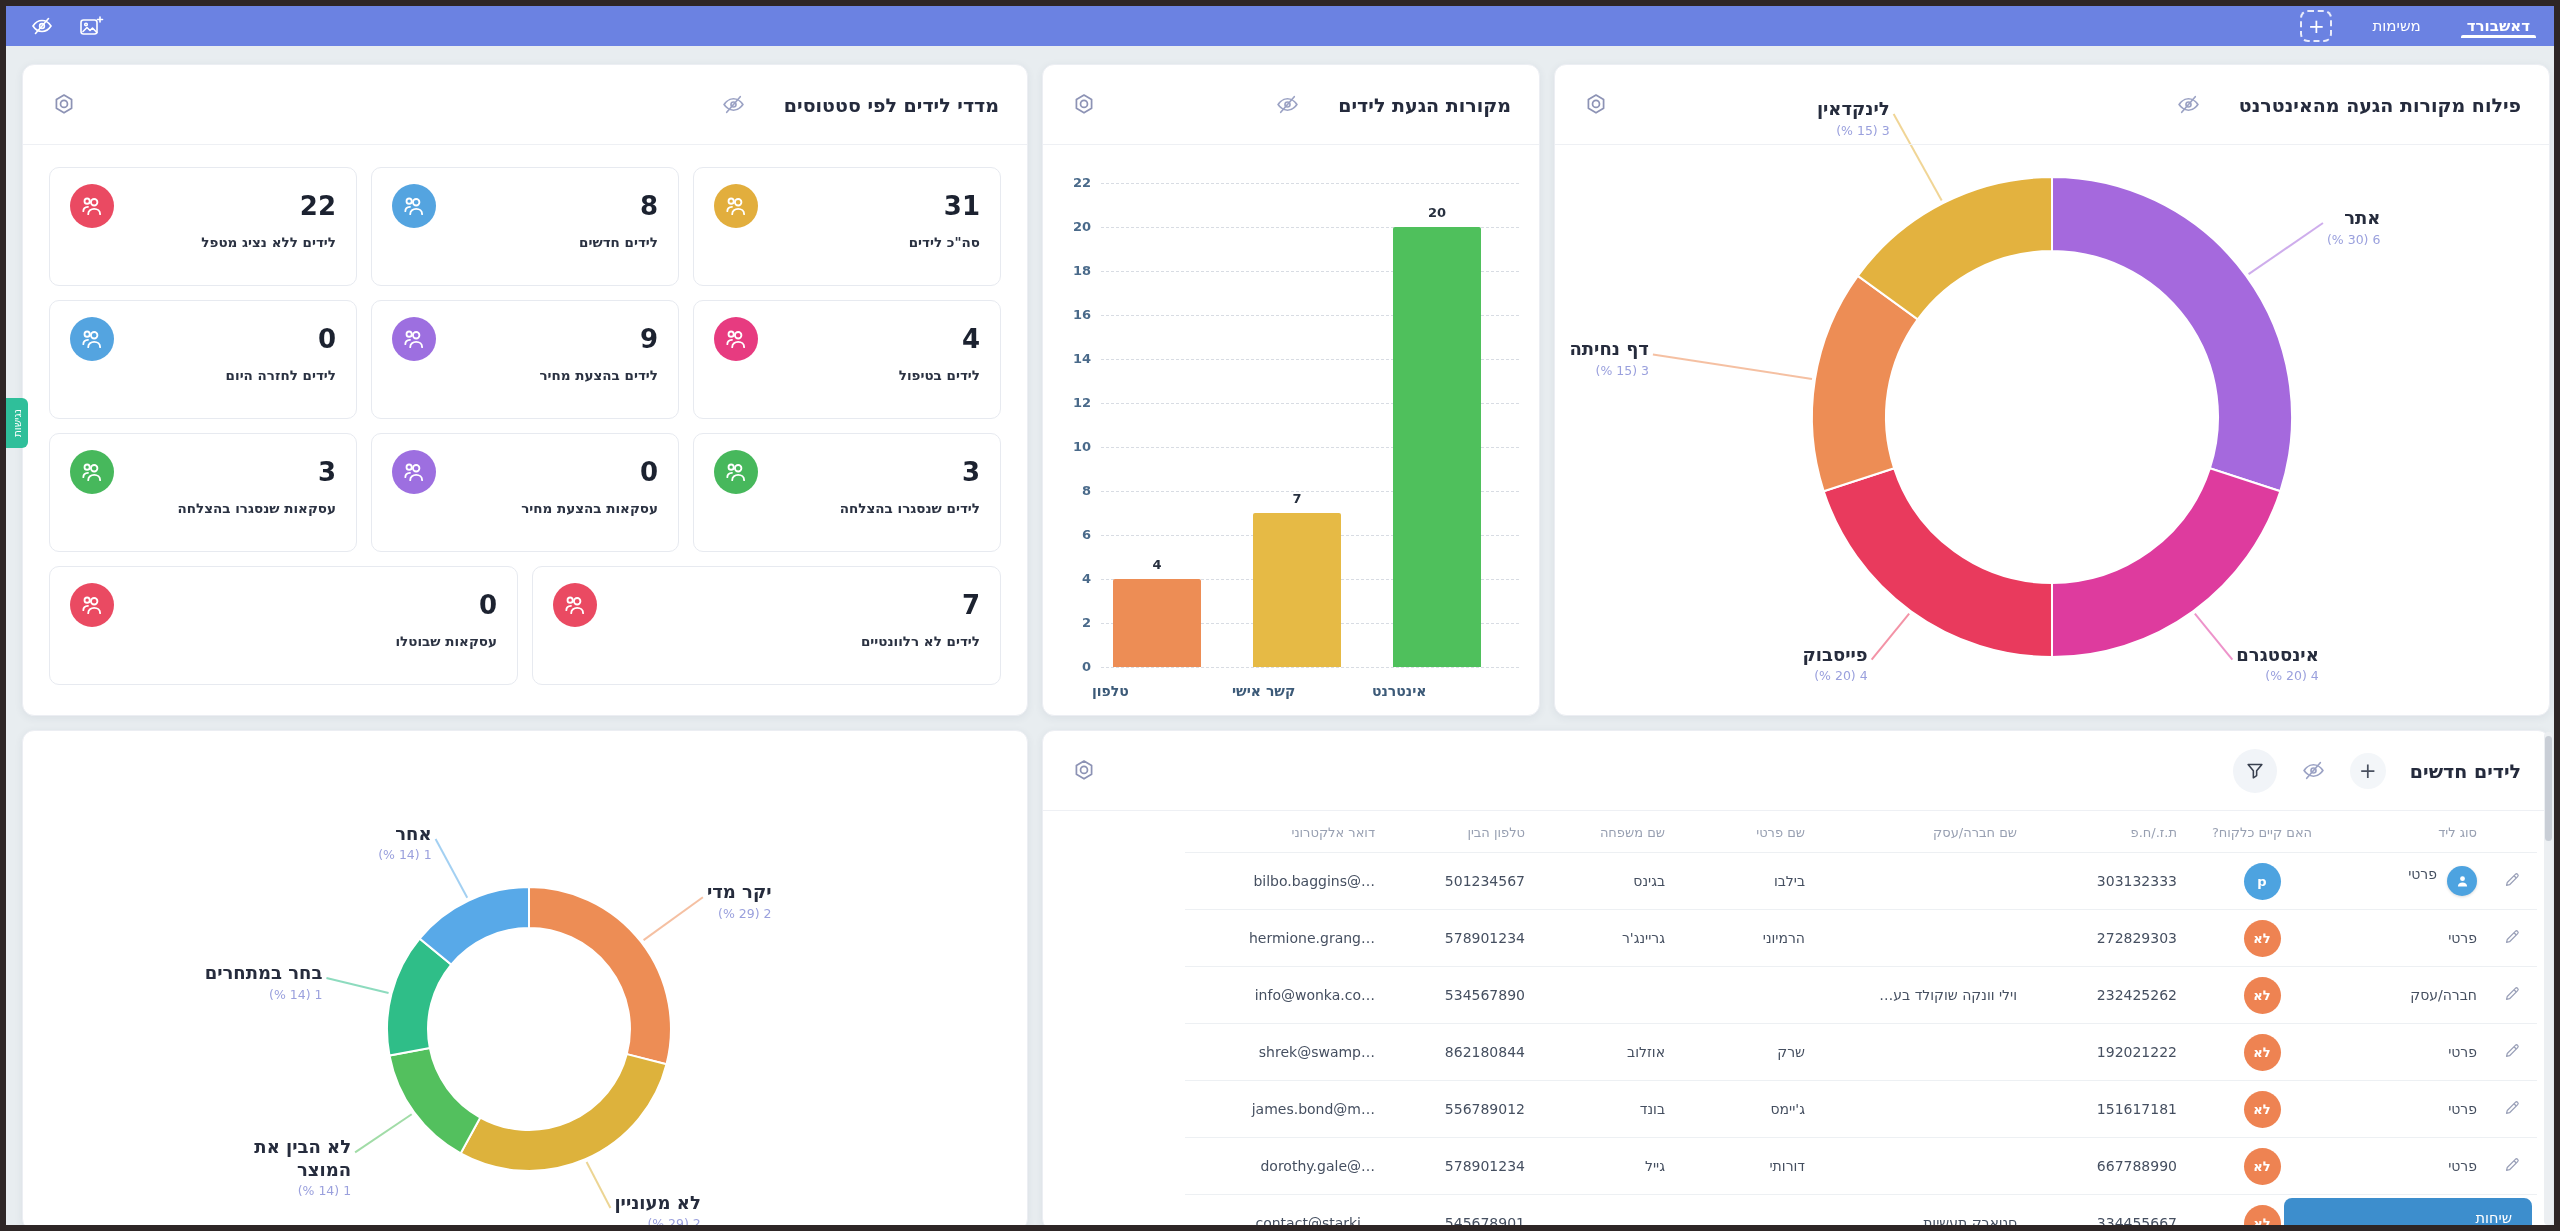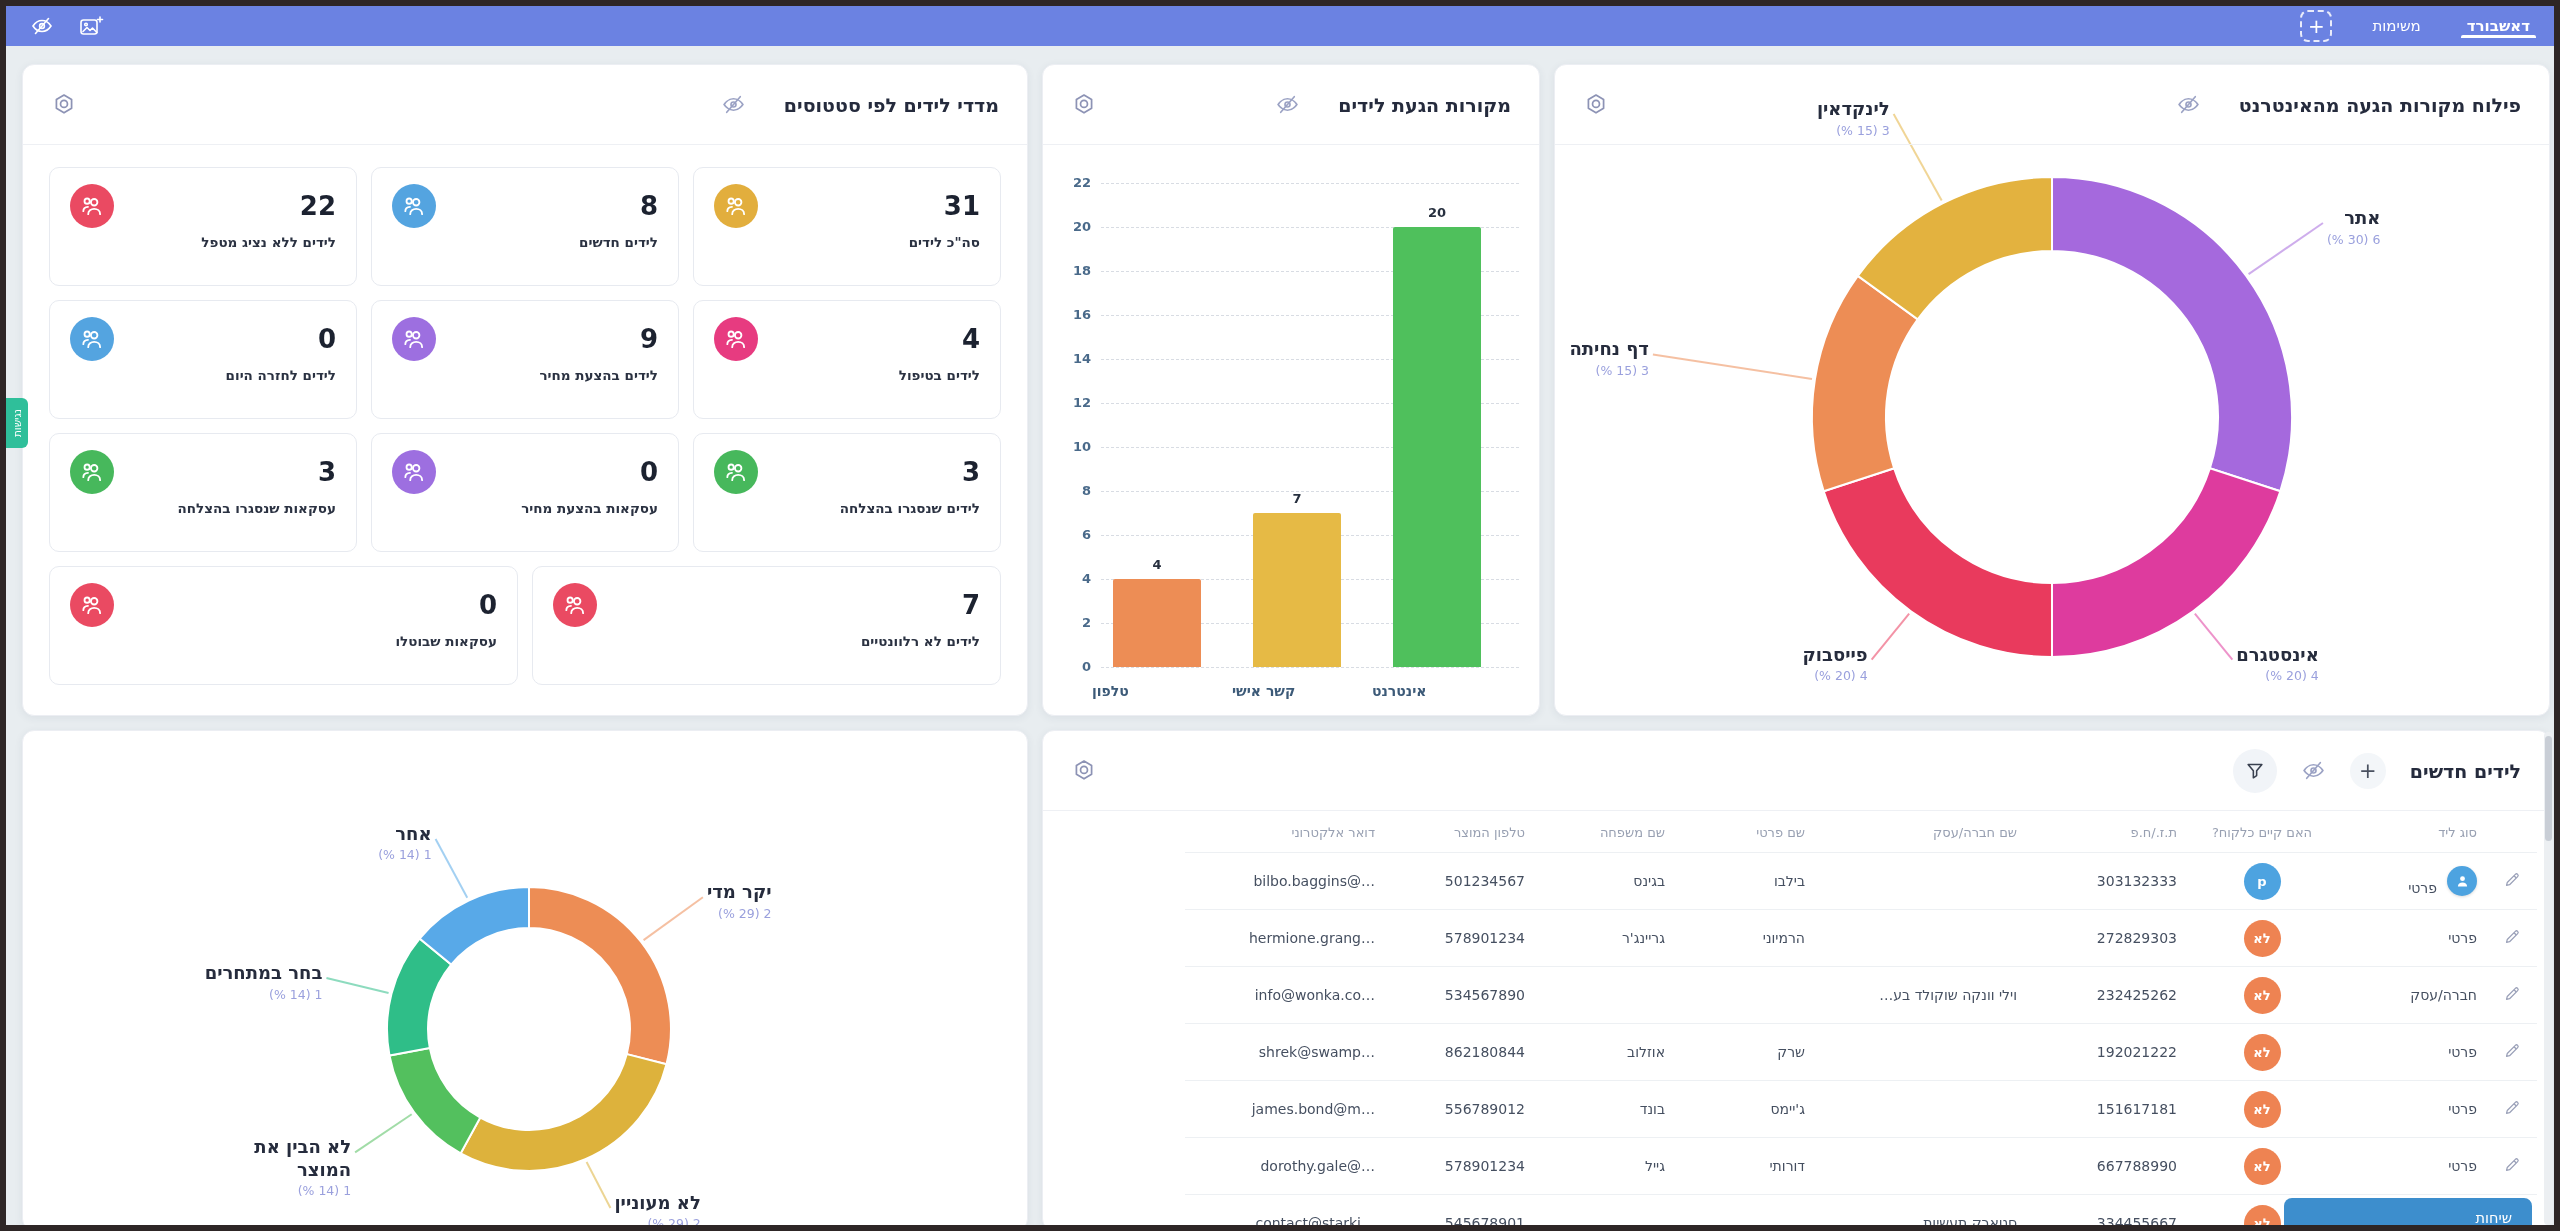--- a/index.html
+++ b/index.html
@@ -47,21 +47,21 @@
   .donut-svg{position:absolute;inset:0;overflow:visible;z-index:2;}
   .dlabel{position:absolute;z-index:3;max-width:120px;text-align:right;line-height:1.25;}
   .dname{font-size:18px;font-weight:700;color:#262c3d;}
   .dpct{font-size:12.5px;color:#9aa0dd;margin-top:2px;direction:ltr;text-align:inherit;}
   
   #leads-table{width:1352px;margin:0 12px 0 auto;border-collapse:collapse;direction:rtl;}
   #leads-table th{font-size:13px;font-weight:400;color:#98a0b2;text-align:right;padding:14px 10px 12px;white-space:nowrap;}
   #leads-table td{font-size:14px;color:#454f60;text-align:right;padding:8px 10px;height:57px;border-top:1px solid #edf0f3;white-space:nowrap;}
   #leads-table td.center,#leads-table th.center{text-align:center;}
   .badge{display:inline-flex;width:37px;height:37px;border-radius:50%;align-items:center;justify-content:center;color:#fff;font-weight:700;font-size:13px;}
-  .lead-cell{display:inline-flex;align-items:flex-end;gap:10px;}
+  .lead-cell{display:inline-flex;align-items:flex-start;gap:10px;}
   .person-act{width:30px;height:30px;border-radius:50%;background:#4da3e0;display:inline-flex;align-items:center;justify-content:center;cursor:pointer;box-shadow:0 1px 3px rgba(0,0,0,.15);}
   .pencil{cursor:pointer;display:inline-flex;}
   
   #access-tab{position:absolute;left:0;top:392px;width:22px;height:50px;background:#2fbf9a;border-radius:0 6px 6px 0;color:#fff;display:flex;align-items:center;justify-content:center;cursor:pointer;z-index:6;}
   #access-tab span{writing-mode:vertical-rl;transform:rotate(180deg);font-size:10.5px;}
   #chats-btn{position:absolute;right:22px;top:1192px;width:248px;height:40px;background:#3d8ecd;border-radius:8px 8px 0 0;color:#fff;font-size:14.5px;display:flex;align-items:center;justify-content:flex-start;padding:0 20px;cursor:pointer;z-index:7;}
   #scrollstrip{position:absolute;right:1px;top:726px;width:9px;height:493px;background:#eceff2;border-radius:4px;z-index:5;}
   #scrollthumb{position:absolute;top:4px;left:1px;width:7px;height:105px;background:#c9ced6;border-radius:4px;}
 </style>
 </head>
@@ -453,21 +453,21 @@
       </colgroup>
       <thead>
           <tr>
             <th></th>
             <th>סוג ליד</th>
             <th class="center">האם קיים כלקוח?</th>
             <th>ת.ז./ח.פ</th>
             <th>שם חברה/עסק</th>
             <th>שם פרטי</th>
             <th>שם משפחה</th>
-            <th>טלפון המוצר</th>
+            <th>טלפון הבין</th>
             <th>דואר אלקטרוני</th>
           </tr>
         </thead>
       <tbody>
           <tr>
             <td class="center"><span class="pencil">
                 <svg width="19" height="19" viewBox="0 0 24 24" fill="none" stroke="#9aa0b8" stroke-width="1.6" stroke-linejoin="round">
                   <path d="M4.5 19.5l.9-3.8L15.6 5.5a2 2 0 0 1 2.9 2.9L8.3 18.6l-3.8.9z"></path>
                   <line x1="13.9" y1="7.2" x2="16.8" y2="10.1"></line>
                 </svg>

